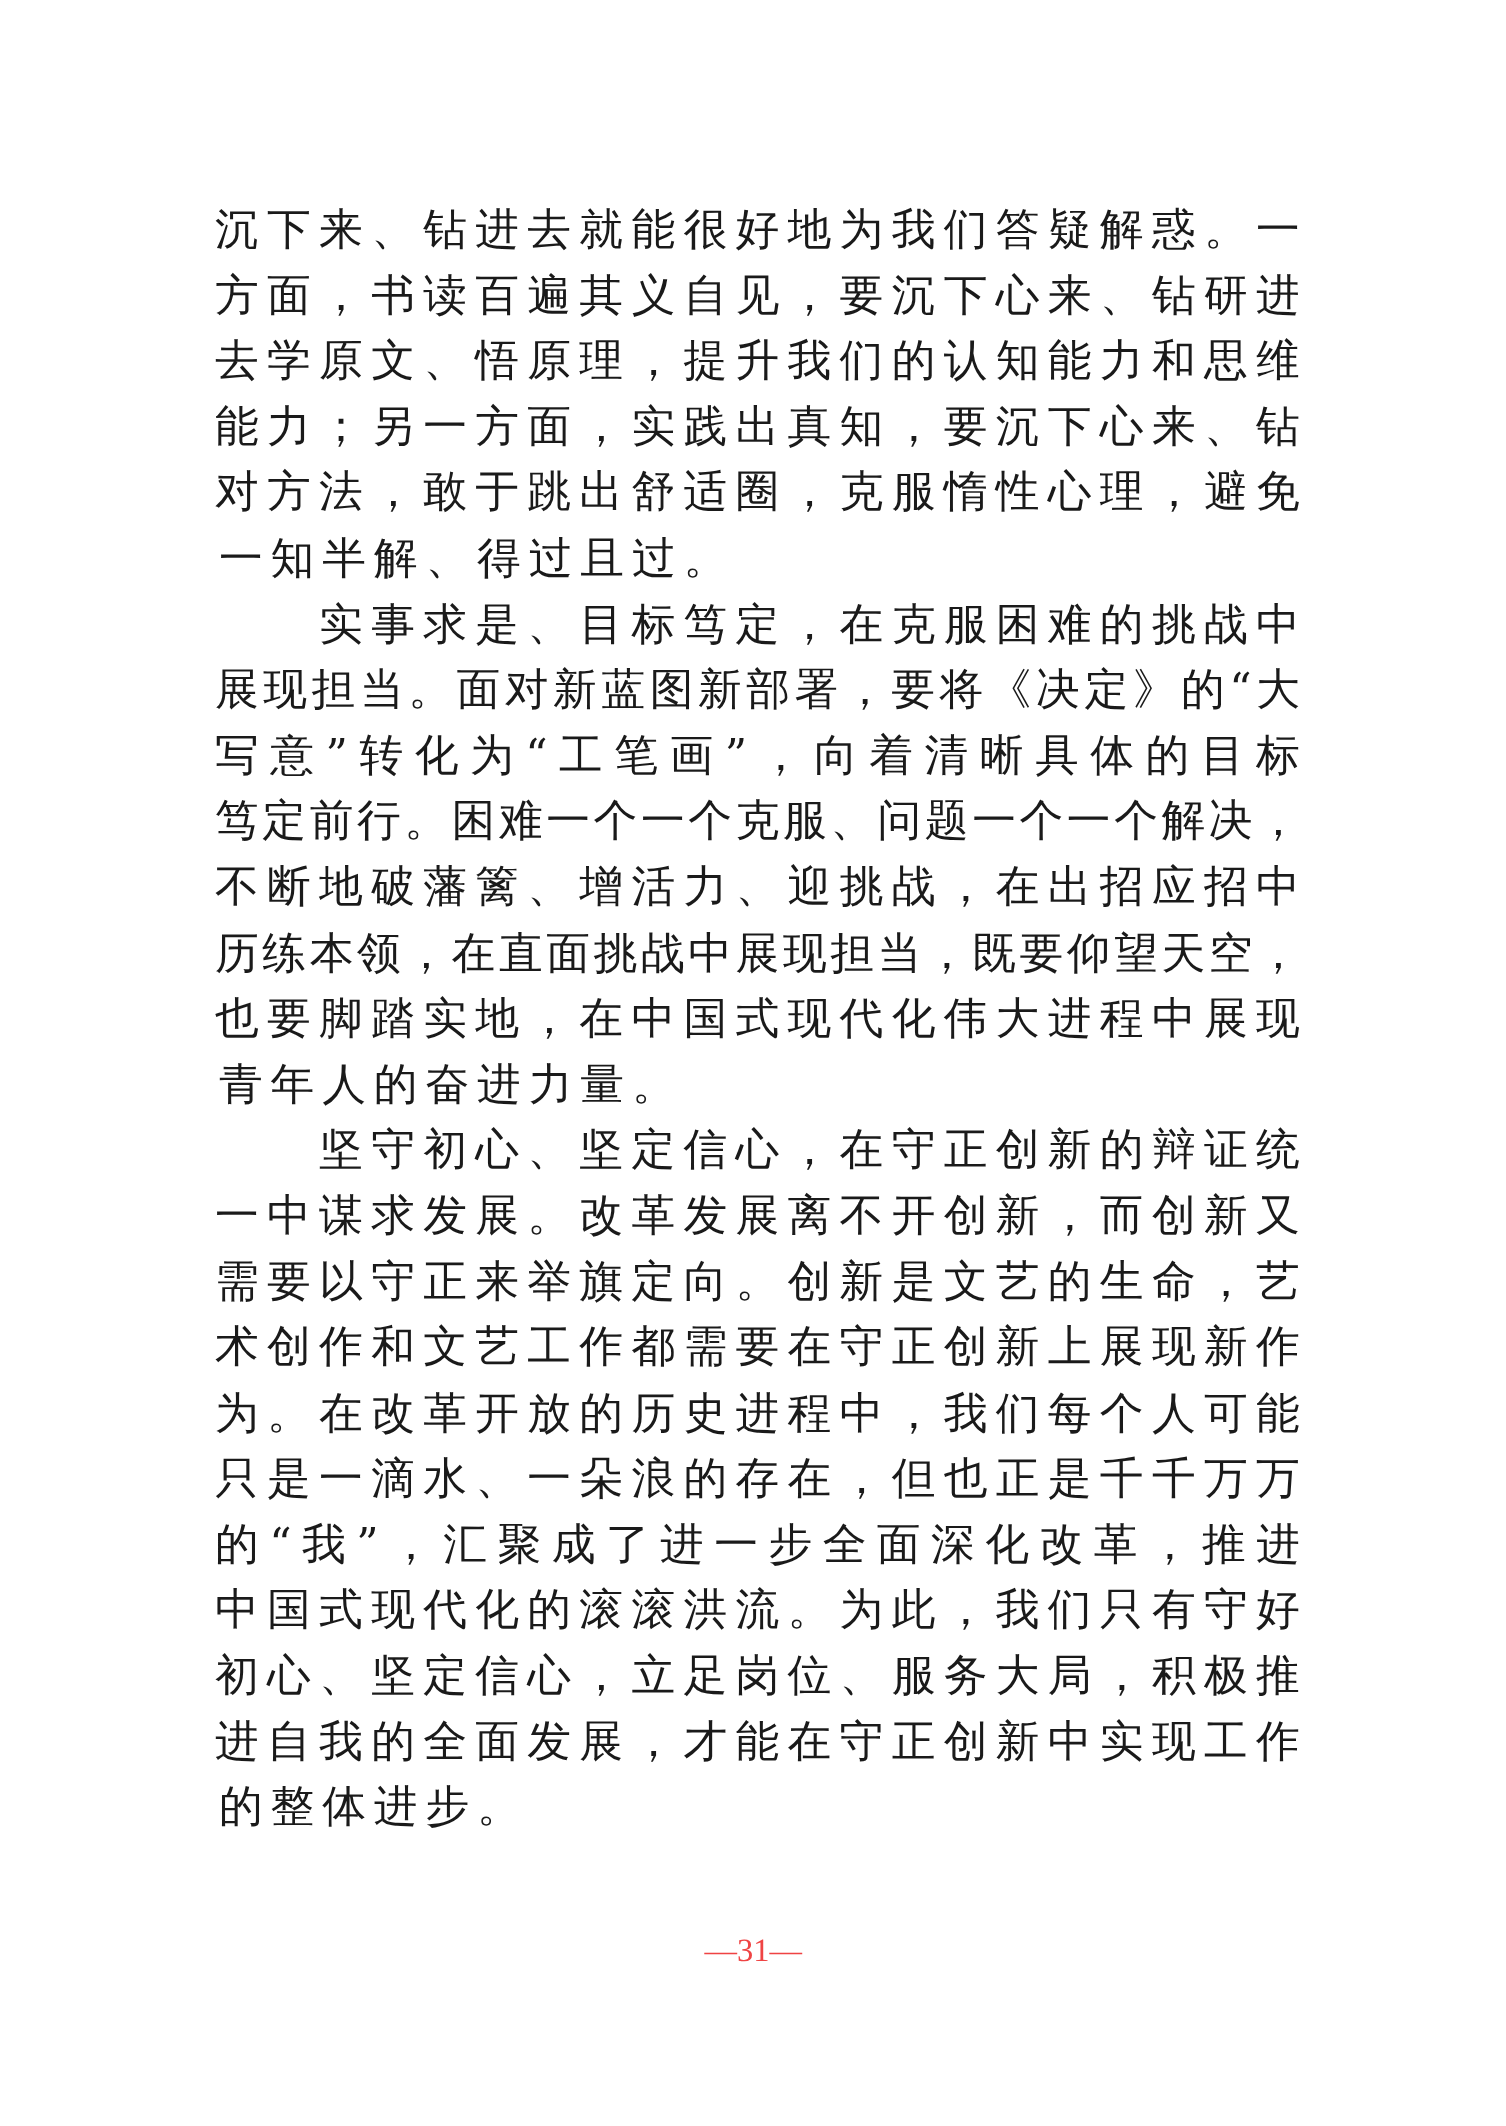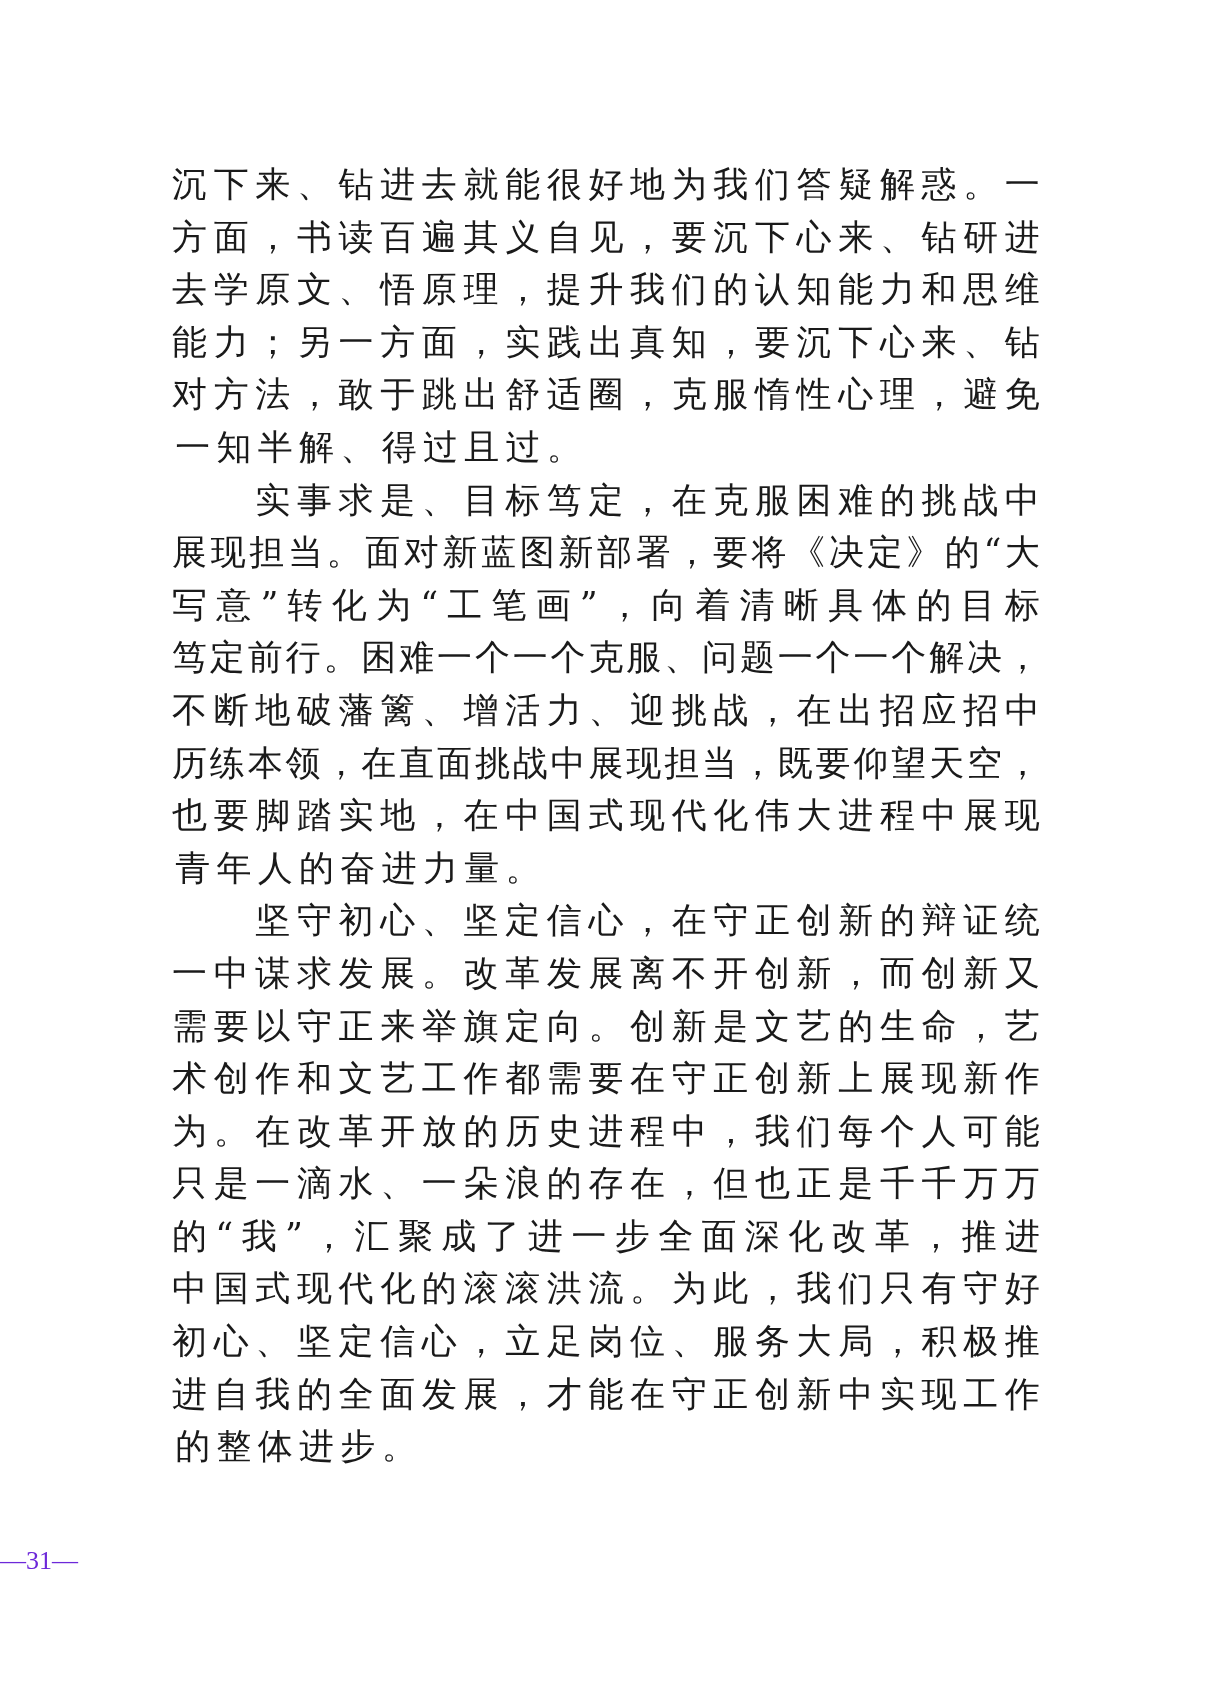--- a/index.html
+++ b/index.html
@@ -41,23 +41,24 @@
       justify-content: flex-start;
     }
     .line .ch {
       display: inline-block;
     }
     .page-number {
       position: absolute;
       left: 0;
       width: 1205px;
       top: 1546px;
+      text-align: center;
       font-size: 26px;
       font-family: "Liberation Serif", "DejaVu Serif", serif;
-      color: #6d28d9;
+      color: #ef4444;
     }
   </style>
 </head>
 <body>
 
 <div class="page">
   <div class="body-text" id="body-text">
       <div class="line">
         <span class="ch">沉</span>
         <span class="ch">下</span>

